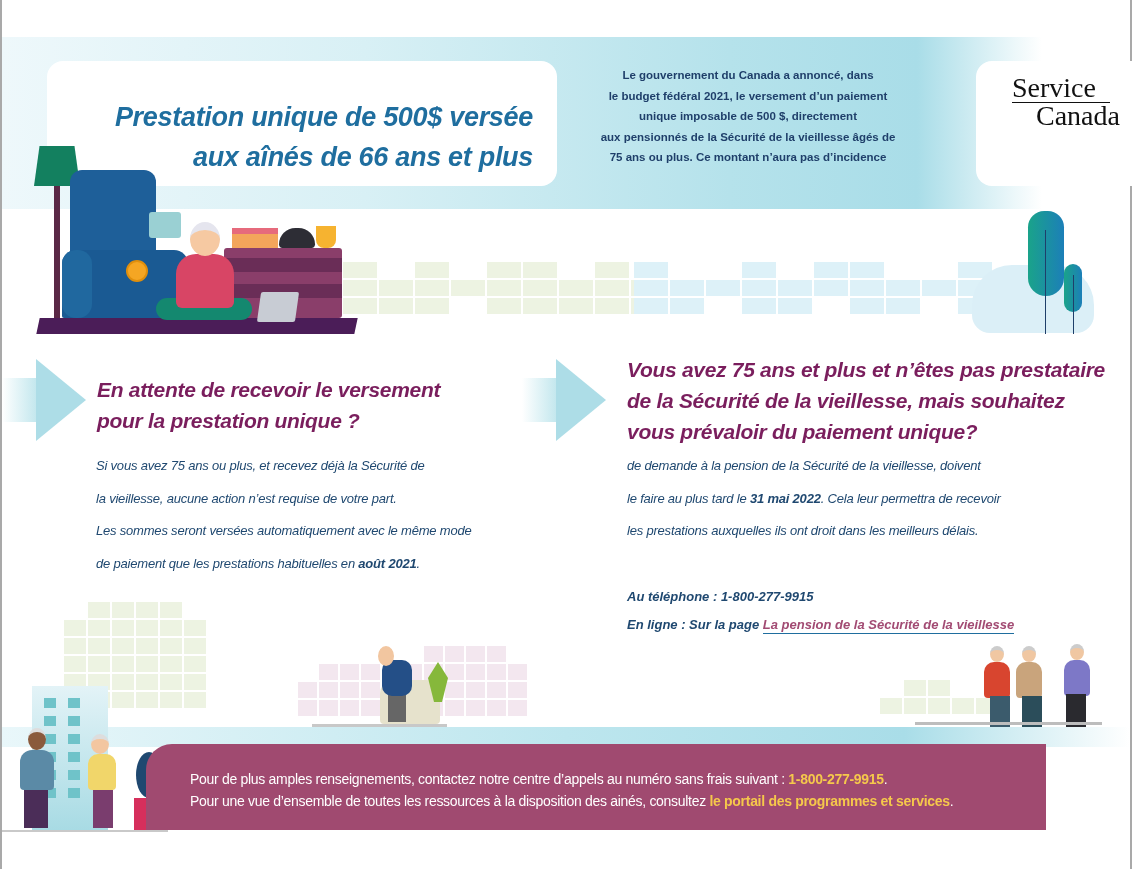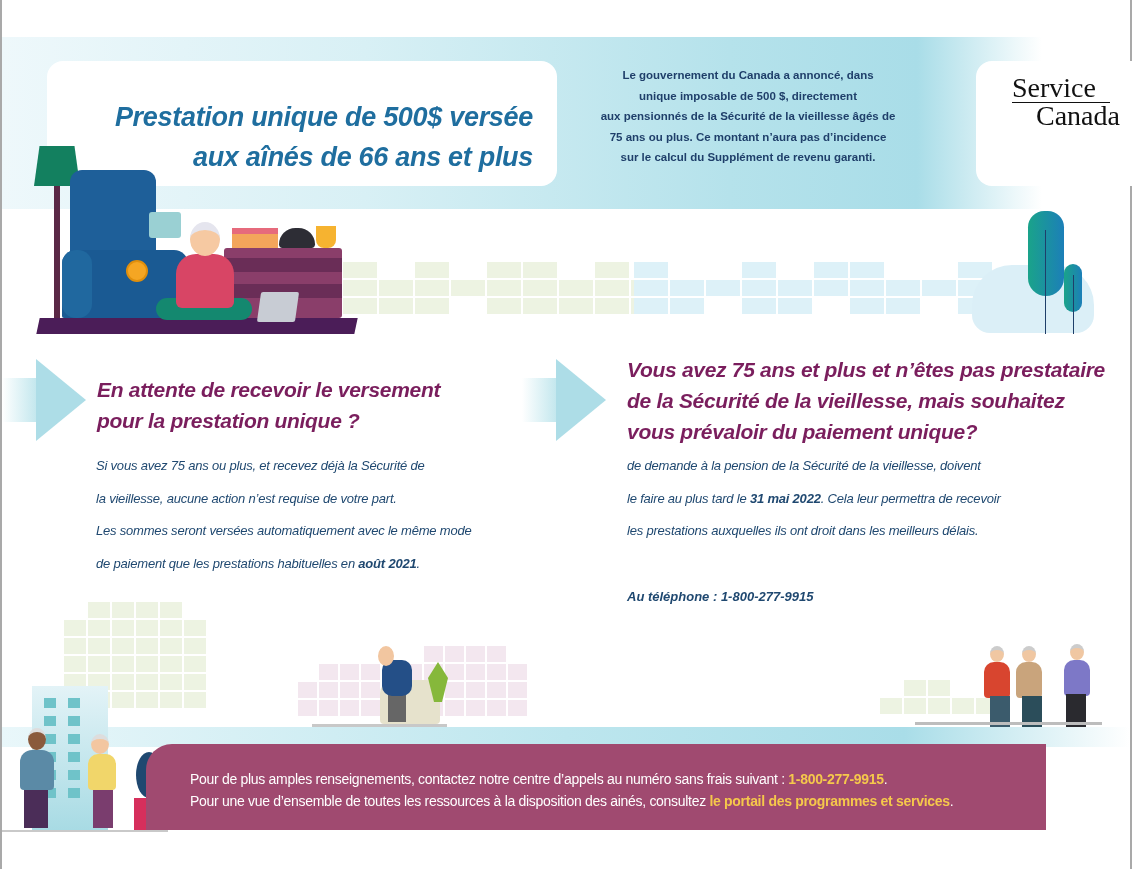--- a/index.html
+++ b/index.html
@@ -111,24 +111,24 @@
 
 <div class="title-card">
   <div class="title">
     <div>Prestation unique de 500$ versée</div>
     <div>aux aînés de 66 ans et plus</div>
   </div>
 </div>
 
 <div class="intro">
   <div>Le gouvernement du Canada a annoncé, dans</div>
+  <div>le budget fédéral 2021, le versement d’un paiement</div>
   <div>unique imposable de 500 $, directement</div>
   <div>aux pensionnés de la Sécurité de la vieillesse âgés de</div>
   <div>75 ans ou plus. Ce montant n’aura pas d’incidence</div>
-  <div>sur le calcul du Supplément de revenu garanti.</div>
 </div>
 
 <div class="logo-card">
   <div class="logo">
     <span class="l1">Service</span>
     <span class="l2">Canada</span>
     <div class="flag">
         <i></i>
       </div>
   </div>
@@ -250,20 +250,21 @@
   <div>de la Sécurité de la vieillesse, mais souhaitez</div>
   <div>vous prévaloir du paiement unique?</div>
 </div>
 <div class="body-text" style="left:627px; top:450px;">
   <div>de demande à la pension de la Sécurité de la vieillesse, doivent</div>
   <div><span>le faire au plus tard le </span><b>31 mai 2022</b><span>. Cela leur permettra de recevoir</span></div>
   <div>les prestations auxquelles ils ont droit dans les meilleurs délais.</div>
 </div>
 <div class="contact" style="left:627px; top:583px;">
   <div>Au téléphone : 1-800-277-9915</div>
+  <div><span>En ligne : Sur la page </span><a href="#">La pension de la Sécurité de la vieillesse</a></div>
 </div>
 
 <div class="bricks green" style="left:64px; top:602px; grid-template-columns: repeat(6, 22px); width:140px;">
   <span style="visibility:hidden"></span>
     <span></span>
     <span></span>
     <span></span>
     <span></span>
     <span style="visibility:hidden"></span>
   <span></span>

